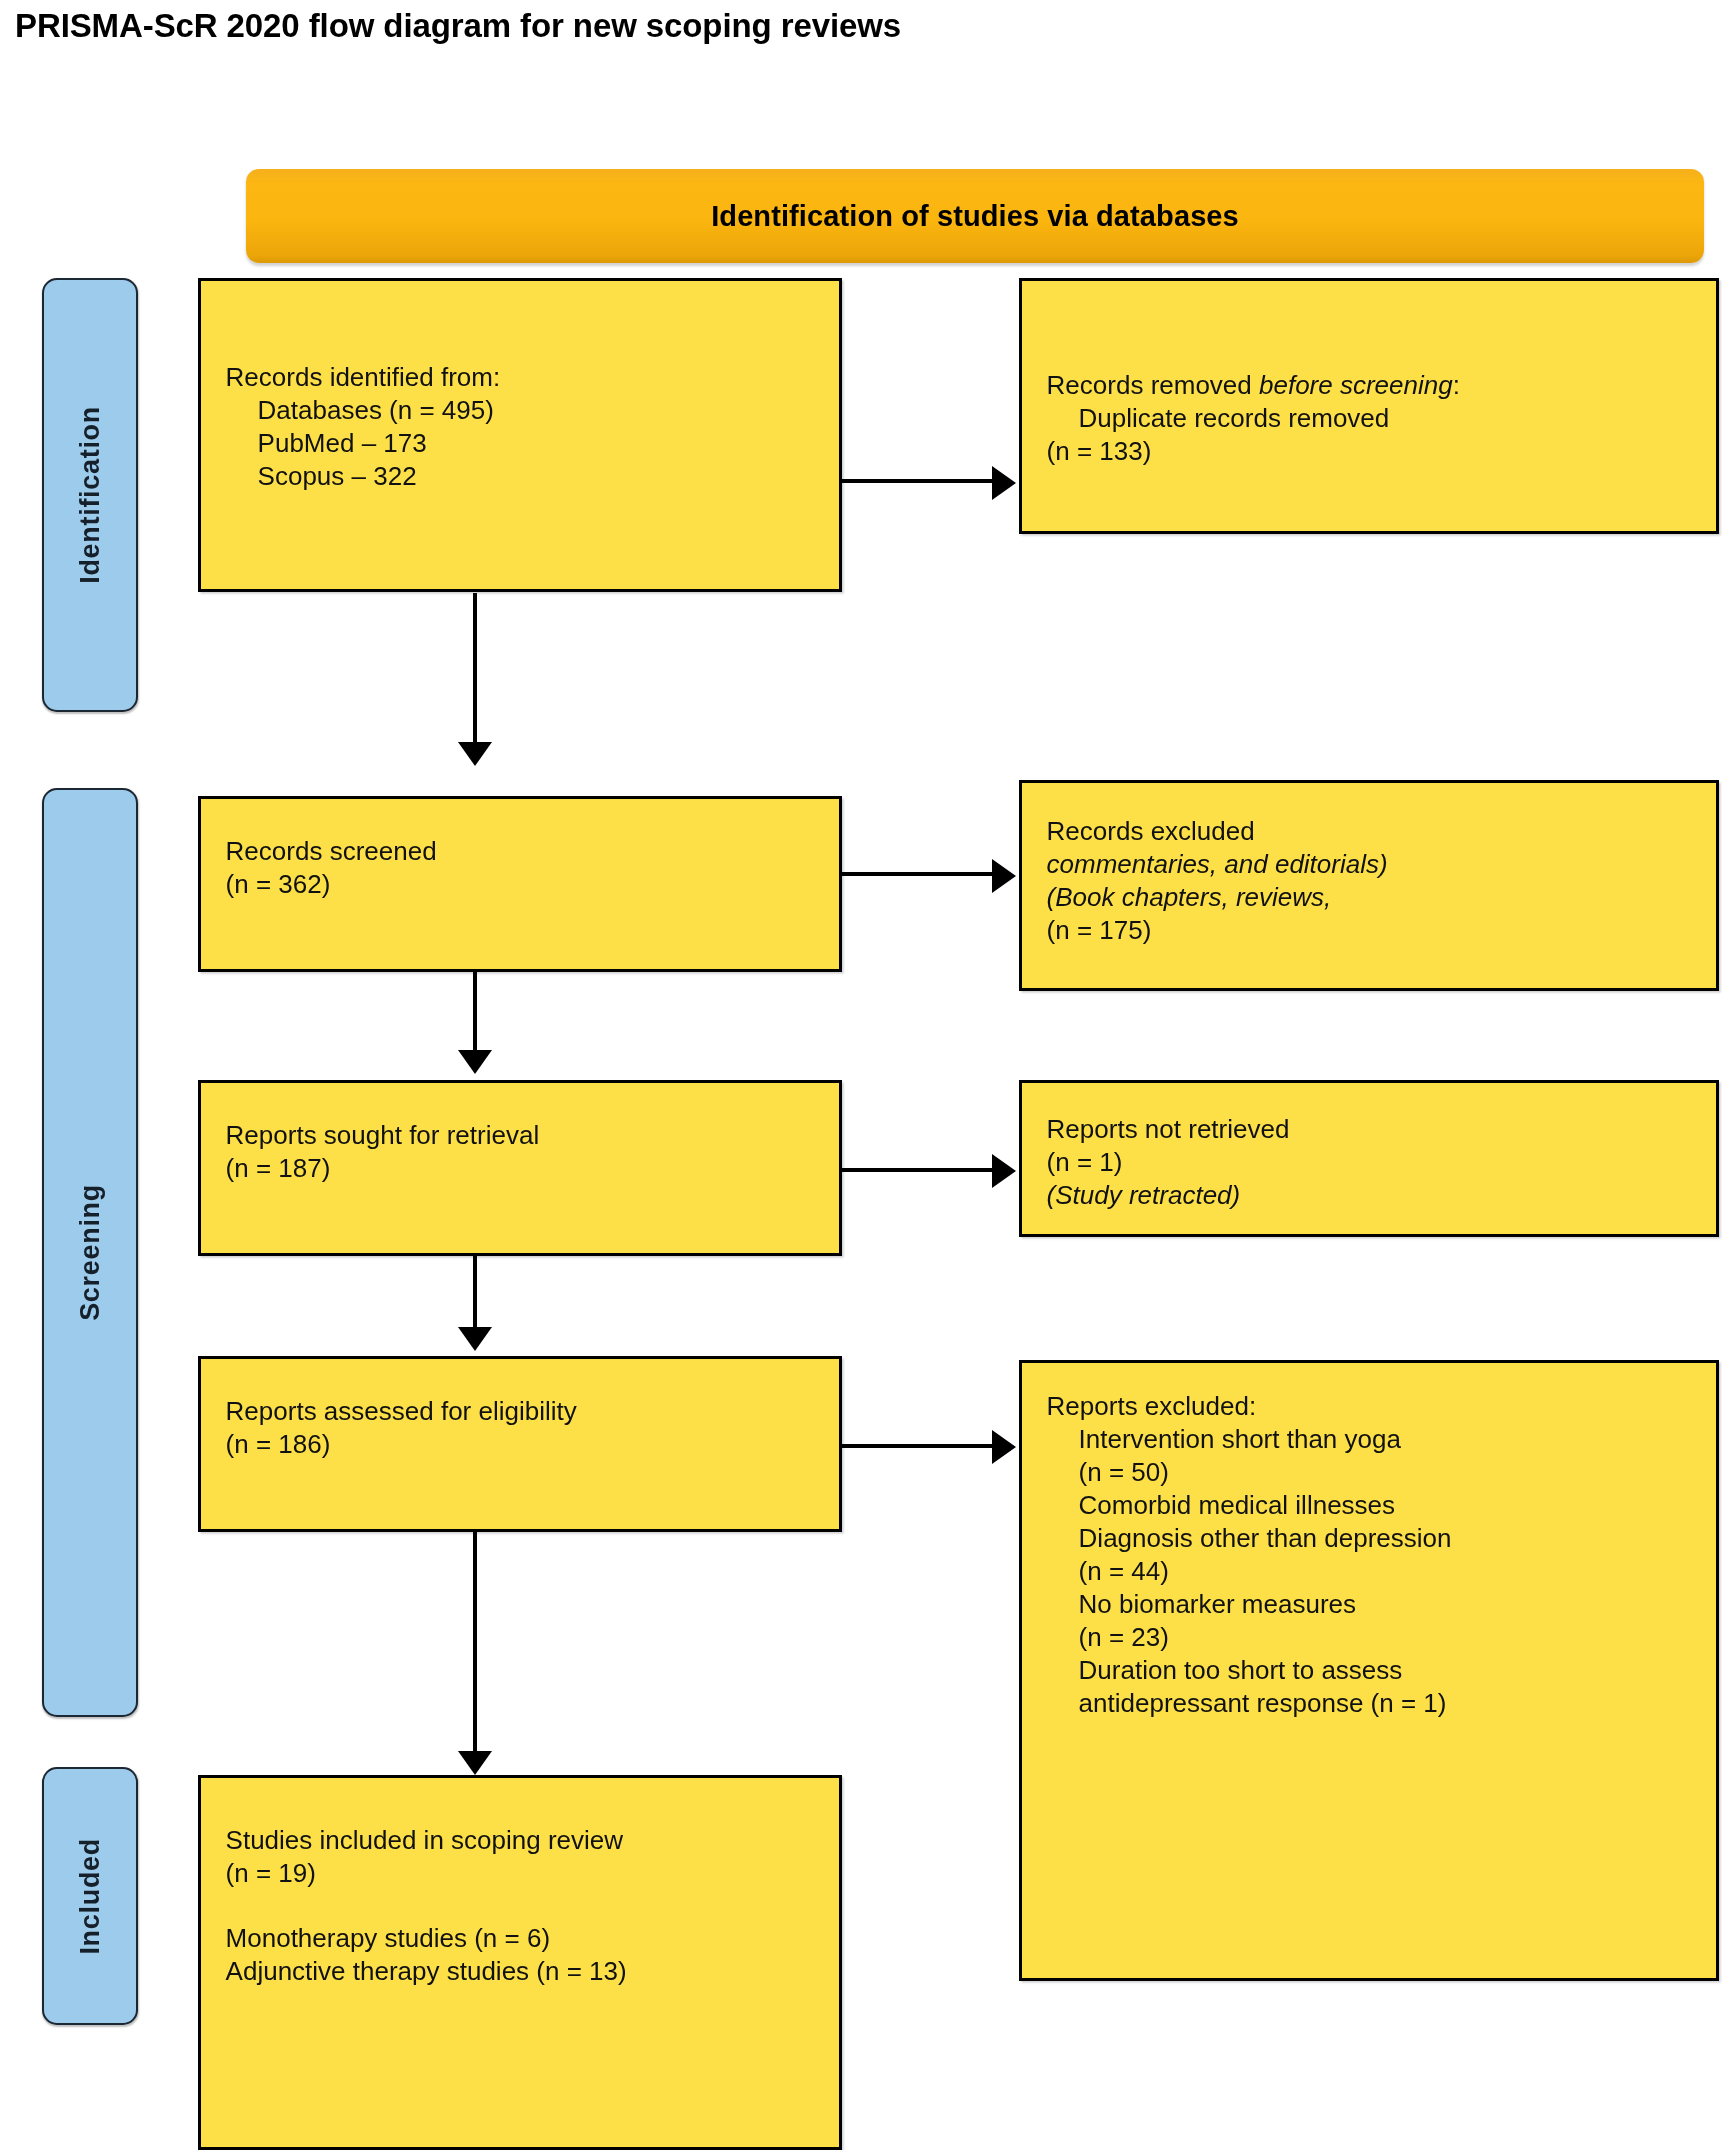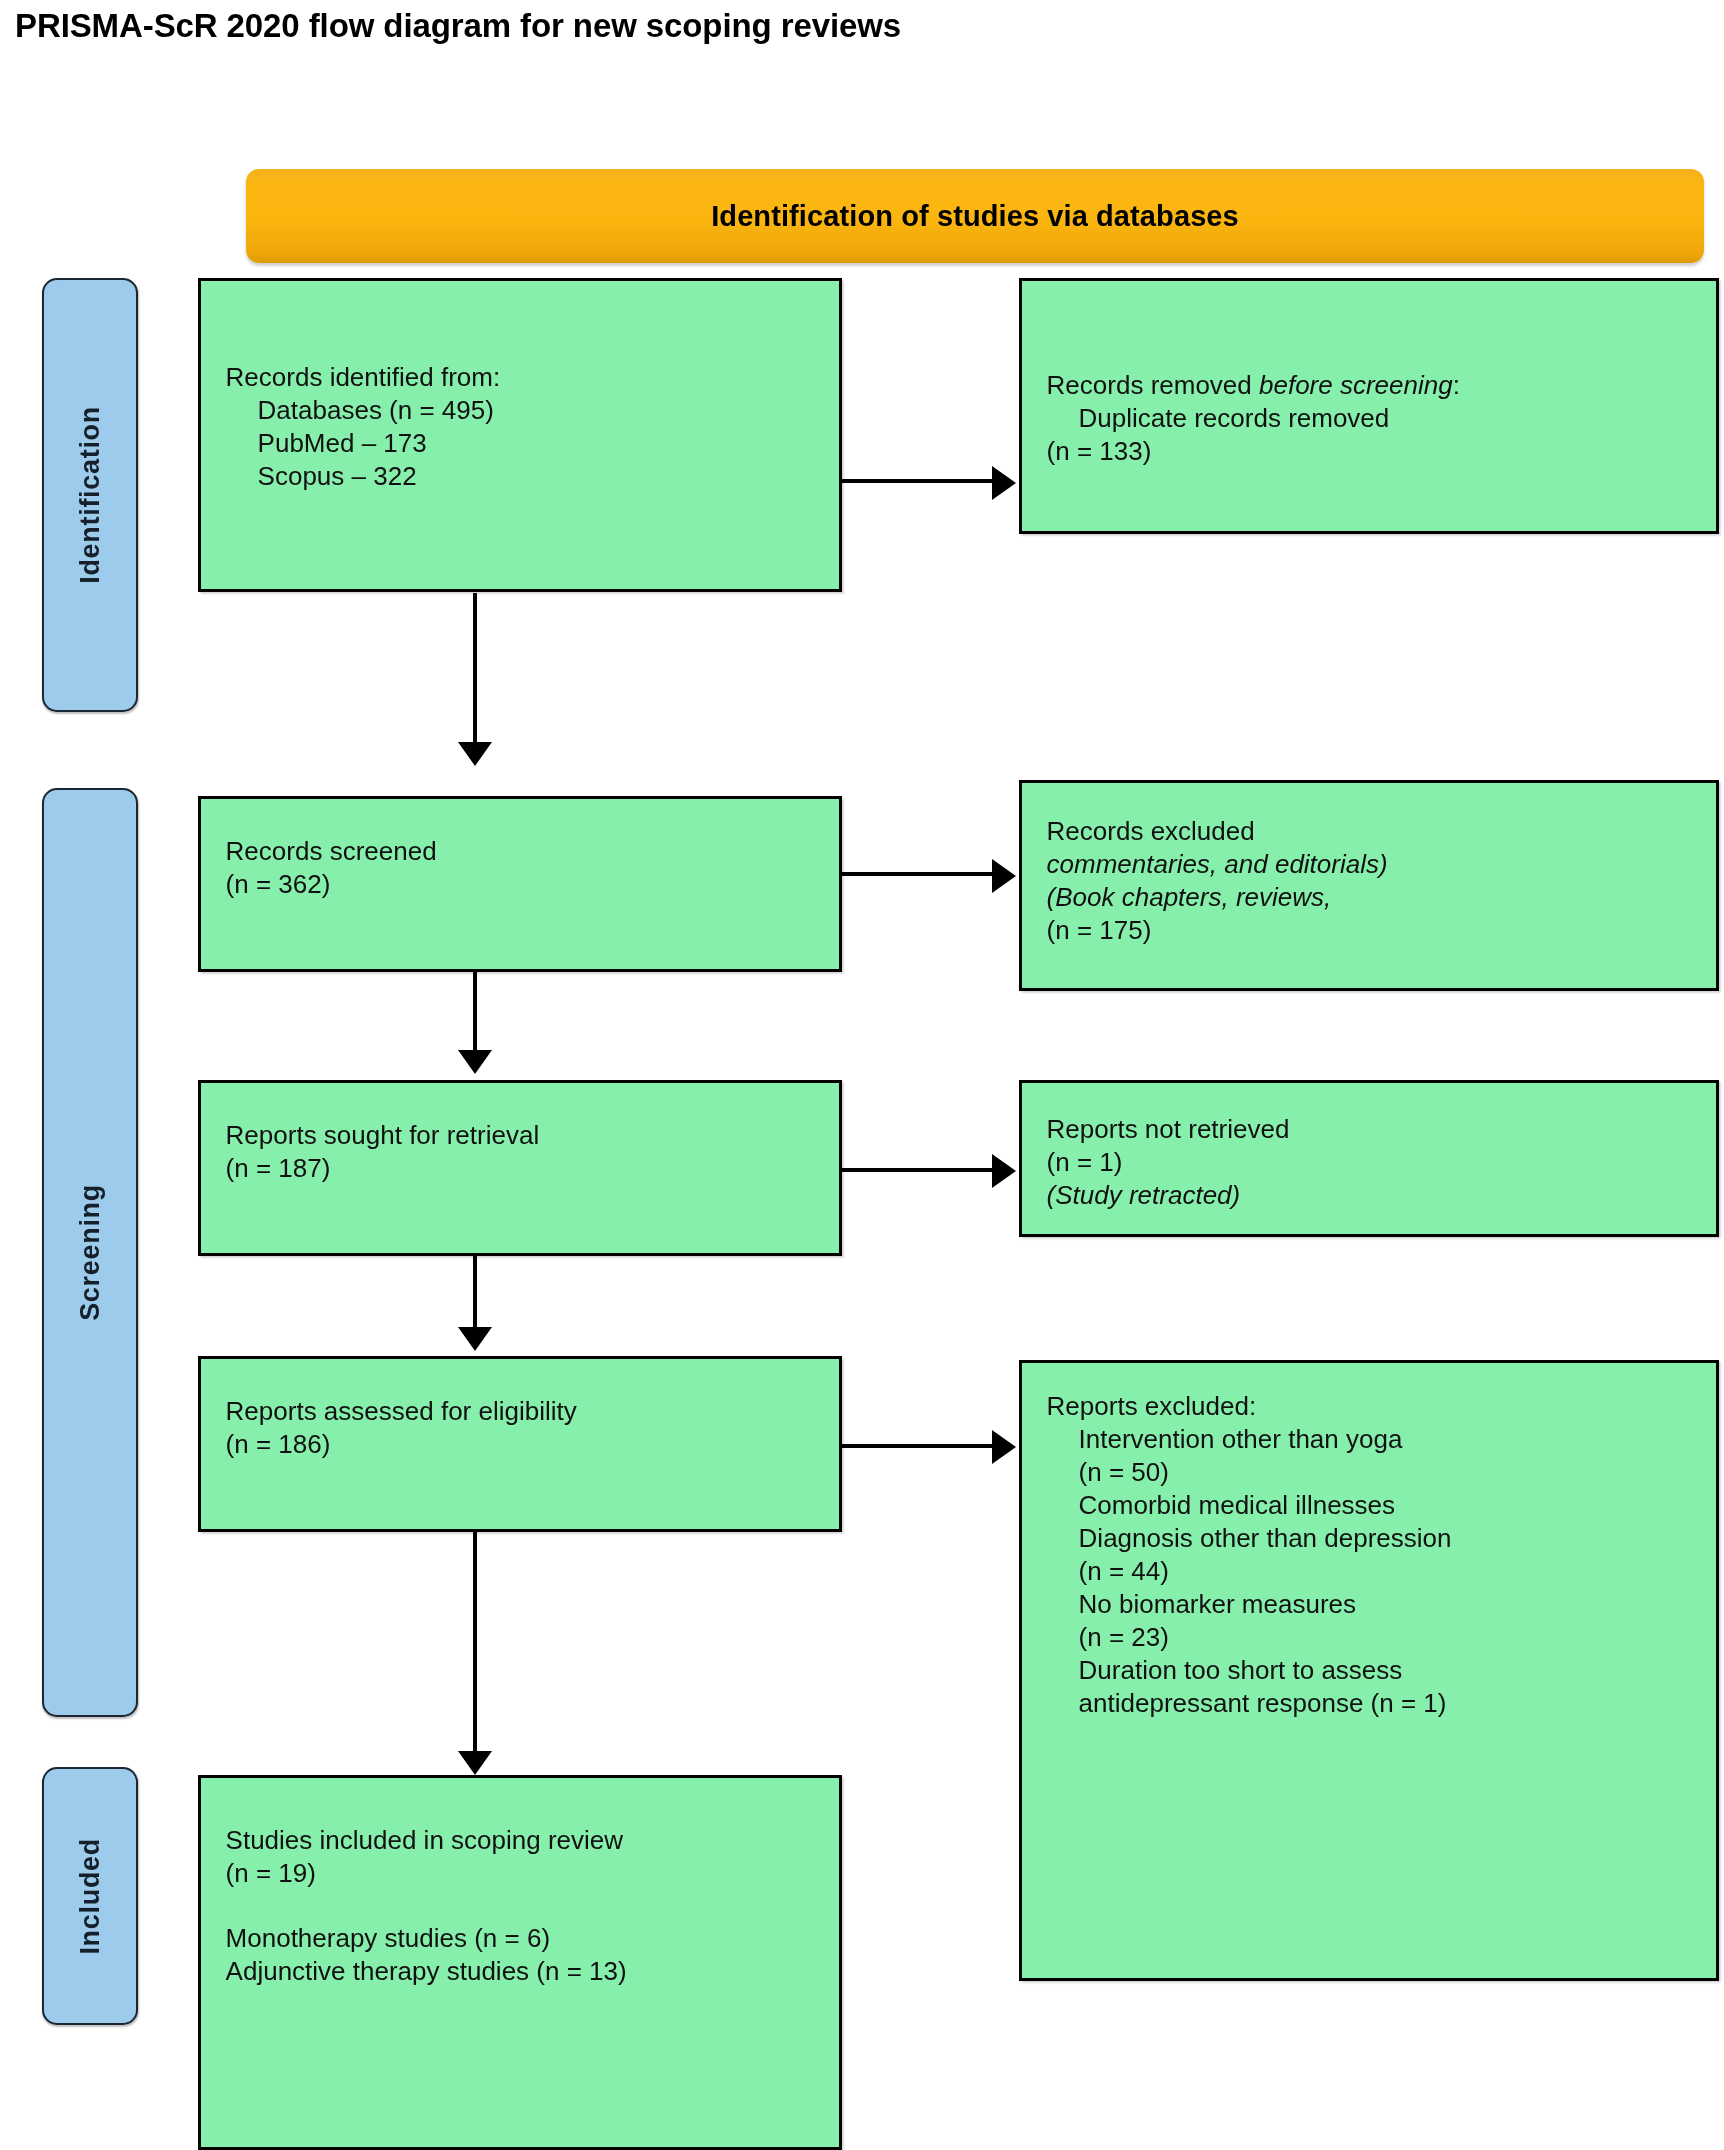--- a/index.html
+++ b/index.html
@@ -79,21 +79,21 @@
     letter-spacing: 0.7px;
     white-space: nowrap;
   }
   #rail-identification { top: 278px;  height: 434px; }
   #rail-screening      { top: 788px; height: 929px; }
   #rail-included       { top: 1767px; height: 258px; }
 
   
   .flow-box {
     position: absolute;
-    background: #86efac;
+    background: #fde047;
     border: 3.5px solid #000000;
     box-sizing: border-box;
     box-shadow: 2.3px 2.3px 2.3px rgba(0,0,0,0.22);
     padding: 0;
   }
   .flow-box-inner {
     position: absolute;
     left: 24.6px;
     right: 16.4px;
     font-size: 26px;
@@ -252,21 +252,21 @@
   <div class="flow-box col-left" id="box-assessed">
     <div class="flow-box-inner">
       <p>Reports assessed for eligibility</p>
       <p>(n = 186)</p>
     </div>
   </div>
 
   <div class="flow-box col-right" id="box-repexcluded">
     <div class="flow-box-inner">
       <p>Reports excluded:</p>
-      <p class="indent-1">Intervention other than yoga</p>
+      <p class="indent-1">Intervention short than yoga</p>
       <p class="indent-1">(n = 50)</p>
       <p class="indent-1">Comorbid medical illnesses</p>
       <p class="indent-1">Diagnosis other than depression</p>
       <p class="indent-1">(n = 44)</p>
       <p class="indent-1">No biomarker measures</p>
       <p class="indent-1">(n = 23)</p>
       <p class="indent-1">Duration too short to assess</p>
       <p class="indent-1">antidepressant response (n = 1)</p>
     </div>
   </div>

